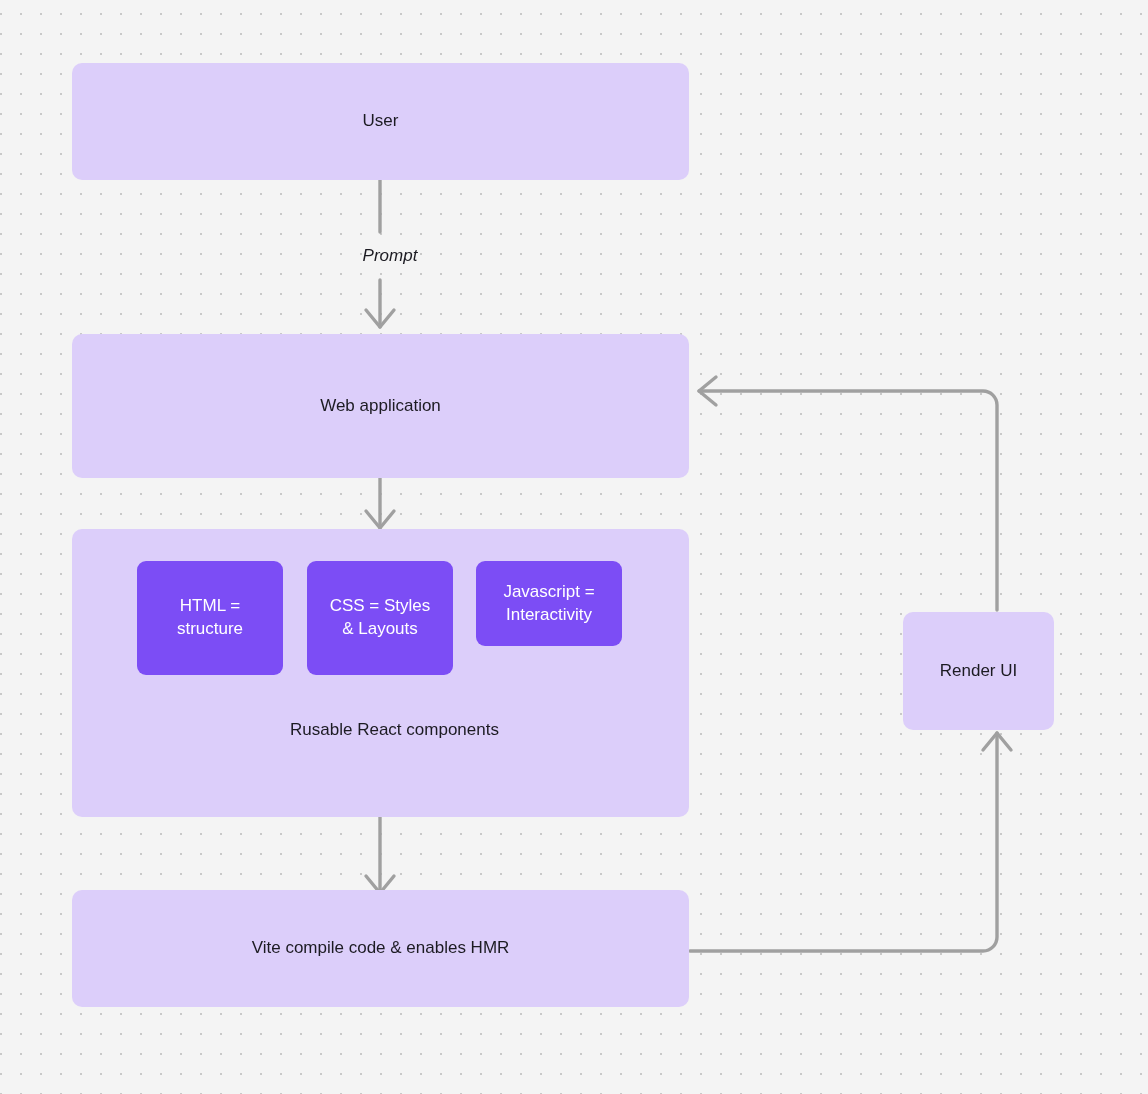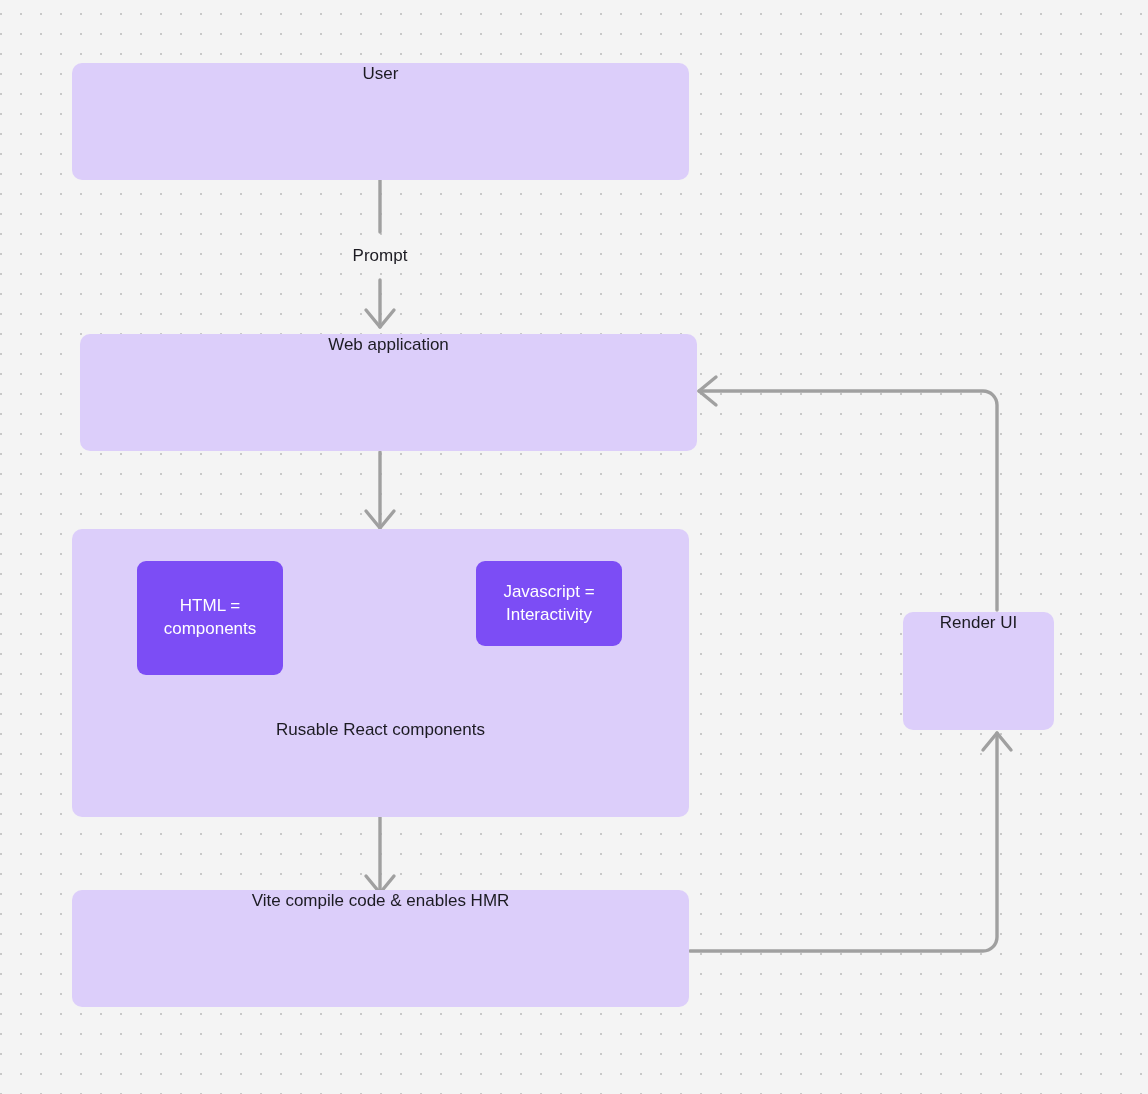--- a/index.html
+++ b/index.html
@@ -16,21 +16,21 @@
     background-size: 20px 20px;
     background-position: 11px 4px;
     overflow: hidden;
     font-family: "Liberation Sans", sans-serif;
   }
 
   .node {
     position: absolute;
     box-sizing: border-box;
     display: flex;
-    align-items: flex-start;
+    align-items: center;
     justify-content: center;
     border-radius: 10px;
     background: #dccefa;
     color: #1c1b22;
     font-size: 17px;
     line-height: 1.35;
     text-align: center;
   }
 
   .node.container {
@@ -104,38 +104,41 @@
       <path d="M997,610 L997,405 A14,14 0 0 0 983,391 L699,391"></path>
       <path d="M716,377 L699,391 L716,405"></path>
 
     </g>
   </svg>
 
   <div class="node" style="left:72px; top:63px; width:617px; height:117px;">
     <span>User</span>
   </div>
 
-  <div class="edge-label" style="left:330px; top:246px; width:100px;">Prompt</div>
+  <div class="edge-label" style="left:340px; top:246px; width:100px;font-style:italic;">Prompt</div>
 
-  <div class="node" style="left:80px; top:334px; width:617px; height:117px;">
+  <div class="node" style="left:72px; top:334px; width:617px; height:144px;">
     <span>Web application</span>
   </div>
 
   <div class="node container" style="left:72px; top:529px; width:617px; height:288px;">
 
     <div class="chip" style="left:65px; top:32px; width:146px; height:114px;">
-      <span><span>HTML =</span><br><span>components</span></span>
+      <span><span>HTML =</span><br><span>structure</span></span>
     </div>
 
+    <div class="chip" style="left:235px; top:32px; width:146px; height:114px;">
+      <span><span>CSS = Styles</span><br><span>&amp; Layouts</span></span>
+    </div>
 
     <div class="chip" style="left:404px; top:32px; width:146px; height:85px;">
       <span><span>Javascript =</span><br><span>Interactivity</span></span>
     </div>
 
-    <div class="caption" style="left:0px; top:190px; width:617px;">Rusable React components</div>
+    <div class="caption" style="left:0px; top:190px; width:617px;padding-left:14px;">Rusable React components</div>
   </div>
 
   <div class="node" style="left:72px; top:890px; width:617px; height:117px;">
     <span>Vite compile code &amp; enables HMR</span>
   </div>
 
   <div class="node" style="left:903px; top:612px; width:151px; height:118px;">
     <span>Render UI</span>
   </div>
 

